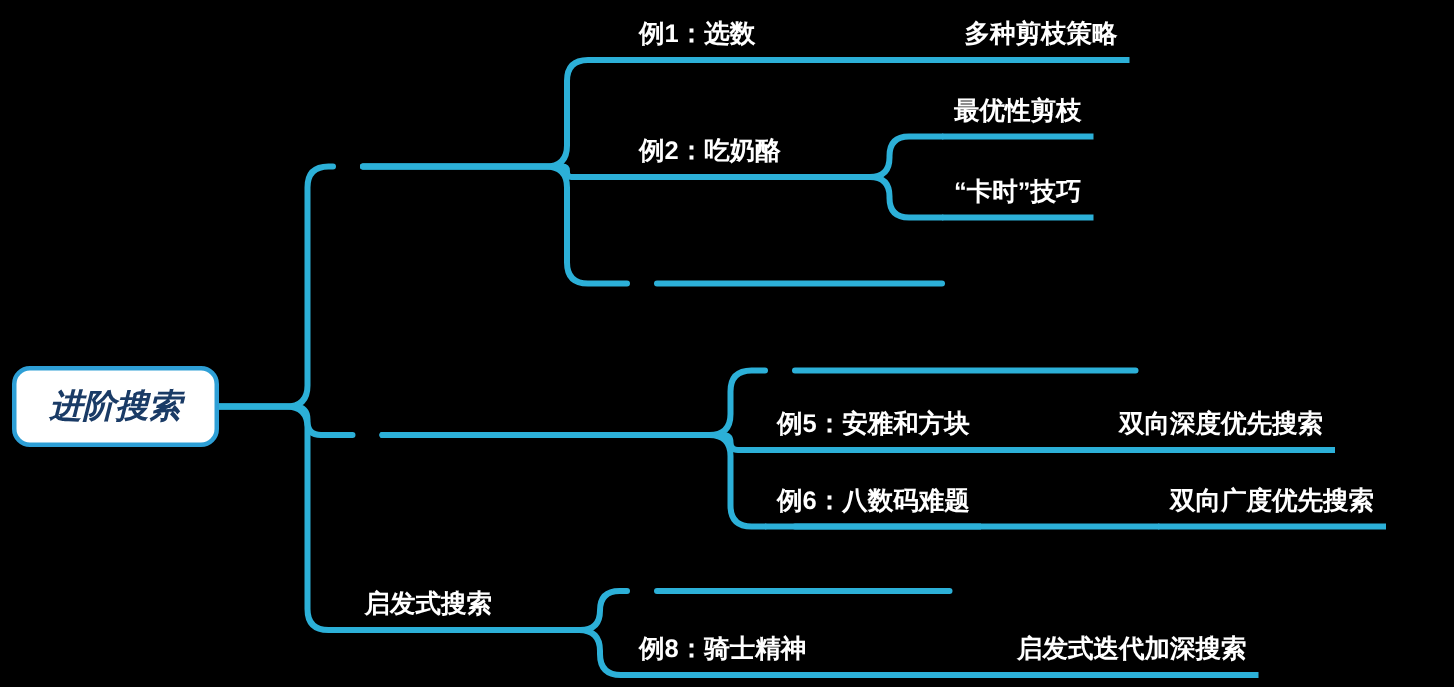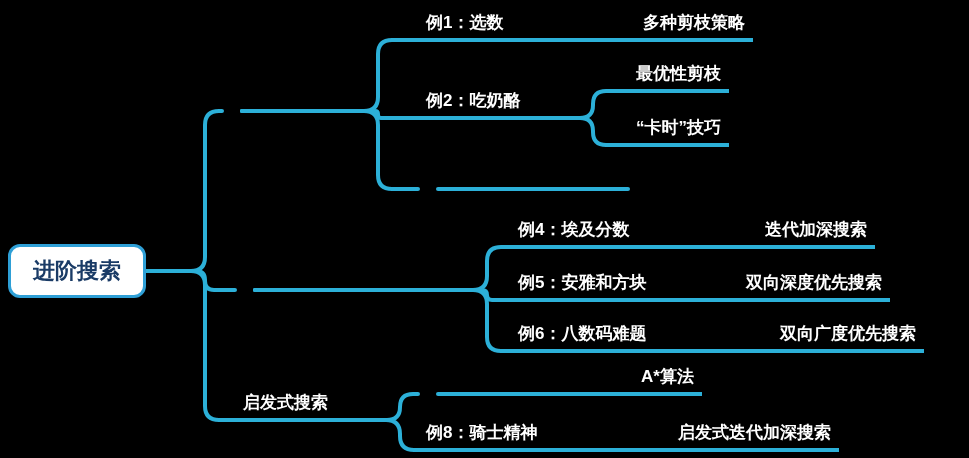--- a/index.html
+++ b/index.html
@@ -39,20 +39,21 @@
     left:8px;top:244px;
     background:var(--root-bg);
     border:3px solid var(--root-border);
     border-radius:12px;
     color:var(--root-text);
     font-size:22px;
     font-weight:bold;
     line-height:28px;
     padding:10px 22px;
     white-space:nowrap;
+    font-style:italic;
   }
 </style>
 </head>
 <body>
 
 <div class="canvas">
 
   <svg class="connectors" width="969" height="458" viewBox="0 0 969 458">
 
     <path d="M 140 271 L 191 271 Q 205 271 205 257 L 205 125 Q 205 111 219 111 L 222 111"></path>
@@ -82,25 +83,22 @@
   </svg>
 
   <div class="root">进阶搜索</div>
 
   <div class="node" style="left:418px;top:10px">例1：选数</div>
   <div class="node" style="left:635px;top:10px">多种剪枝策略</div>
   <div class="node" style="left:418px;top:88px">例2：吃奶酪</div>
   <div class="node" style="left:628px;top:115px">“卡时”技巧</div>
   <div class="node" style="left:628px;top:61px">最优性剪枝</div>
 
-  <div class="node" style="left:510px;top:217px">例4：埃及分数</div>
-  <div class="node" style="left:757px;top:217px">迭代加深搜索</div>
   <div class="node" style="left:510px;top:270px">例5：安雅和方块</div>
   <div class="node" style="left:738px;top:270px">双向深度优先搜索</div>
   <div class="node" style="left:510px;top:321px">例6：八数码难题</div>
   <div class="node" style="left:235px;top:390px">启发式搜索</div>
 
   <div class="node" style="left:772px;top:321px">双向广度优先搜索</div>
-  <div class="node" style="left:633px;top:364px">A*算法</div>
   <div class="node" style="left:418px;top:420px">例8：骑士精神</div>
   <div class="node" style="left:670px;top:420px">启发式迭代加深搜索</div>
 
 </div>
 
 </body></html>

